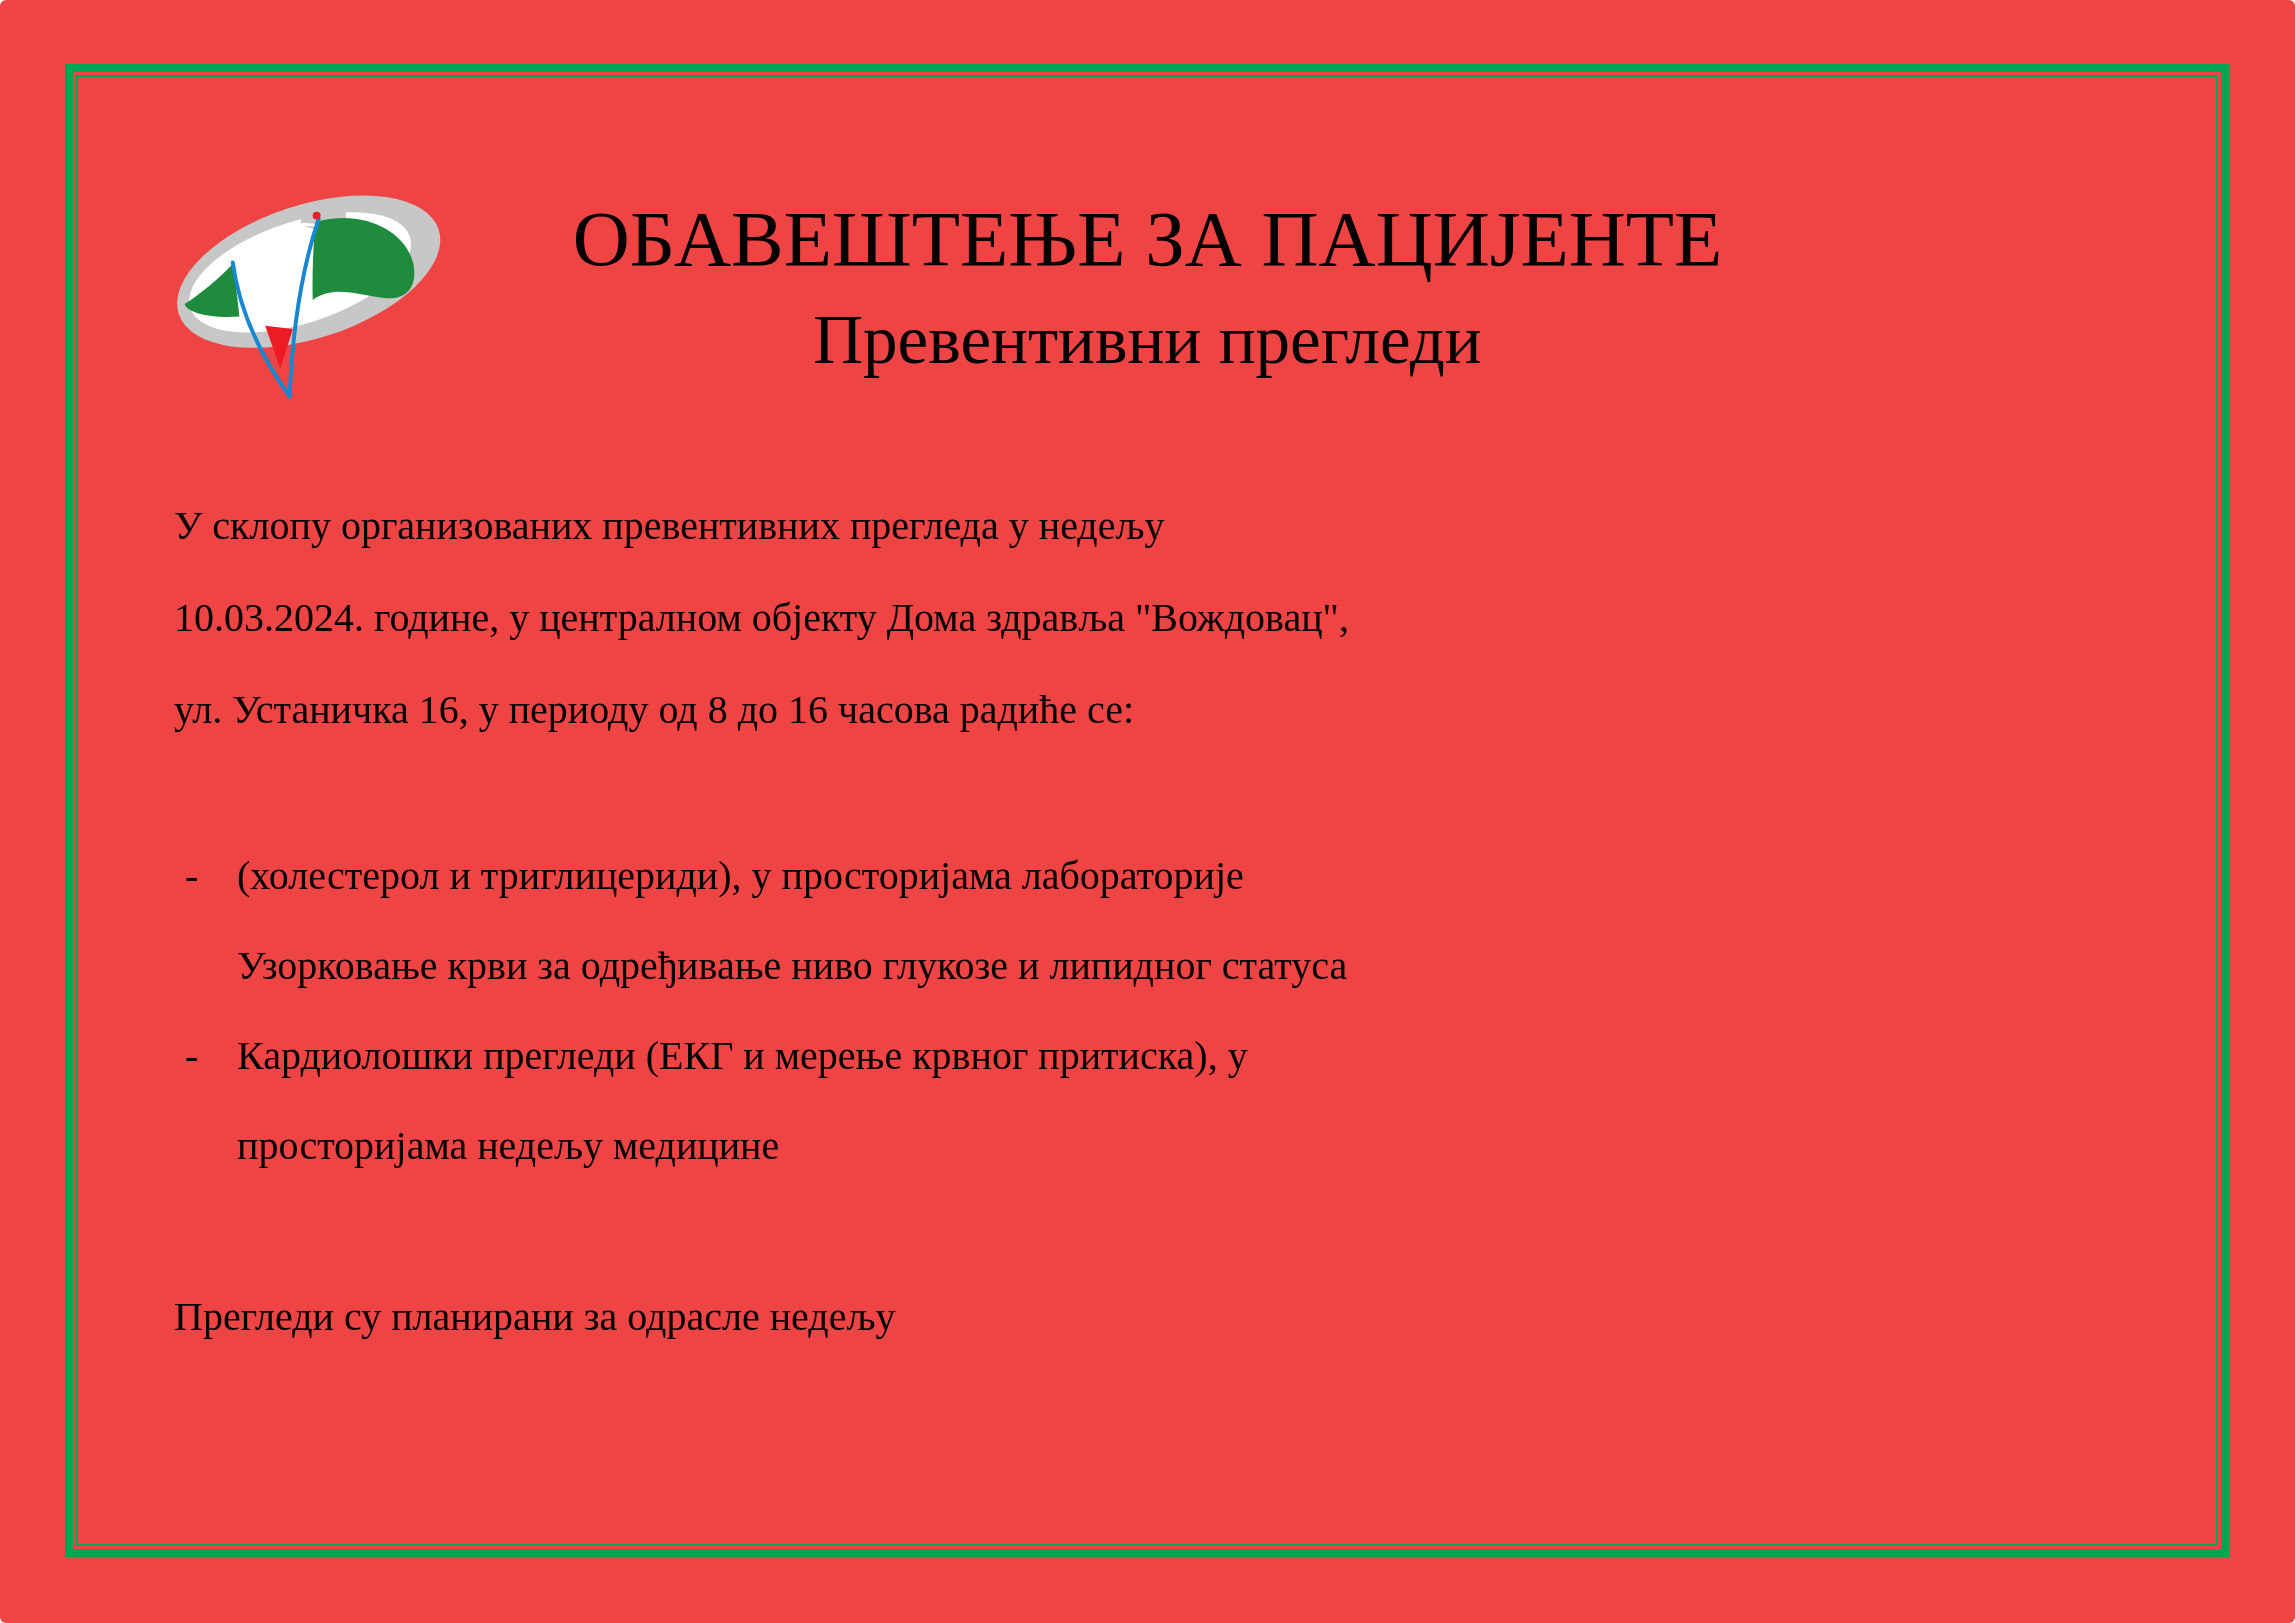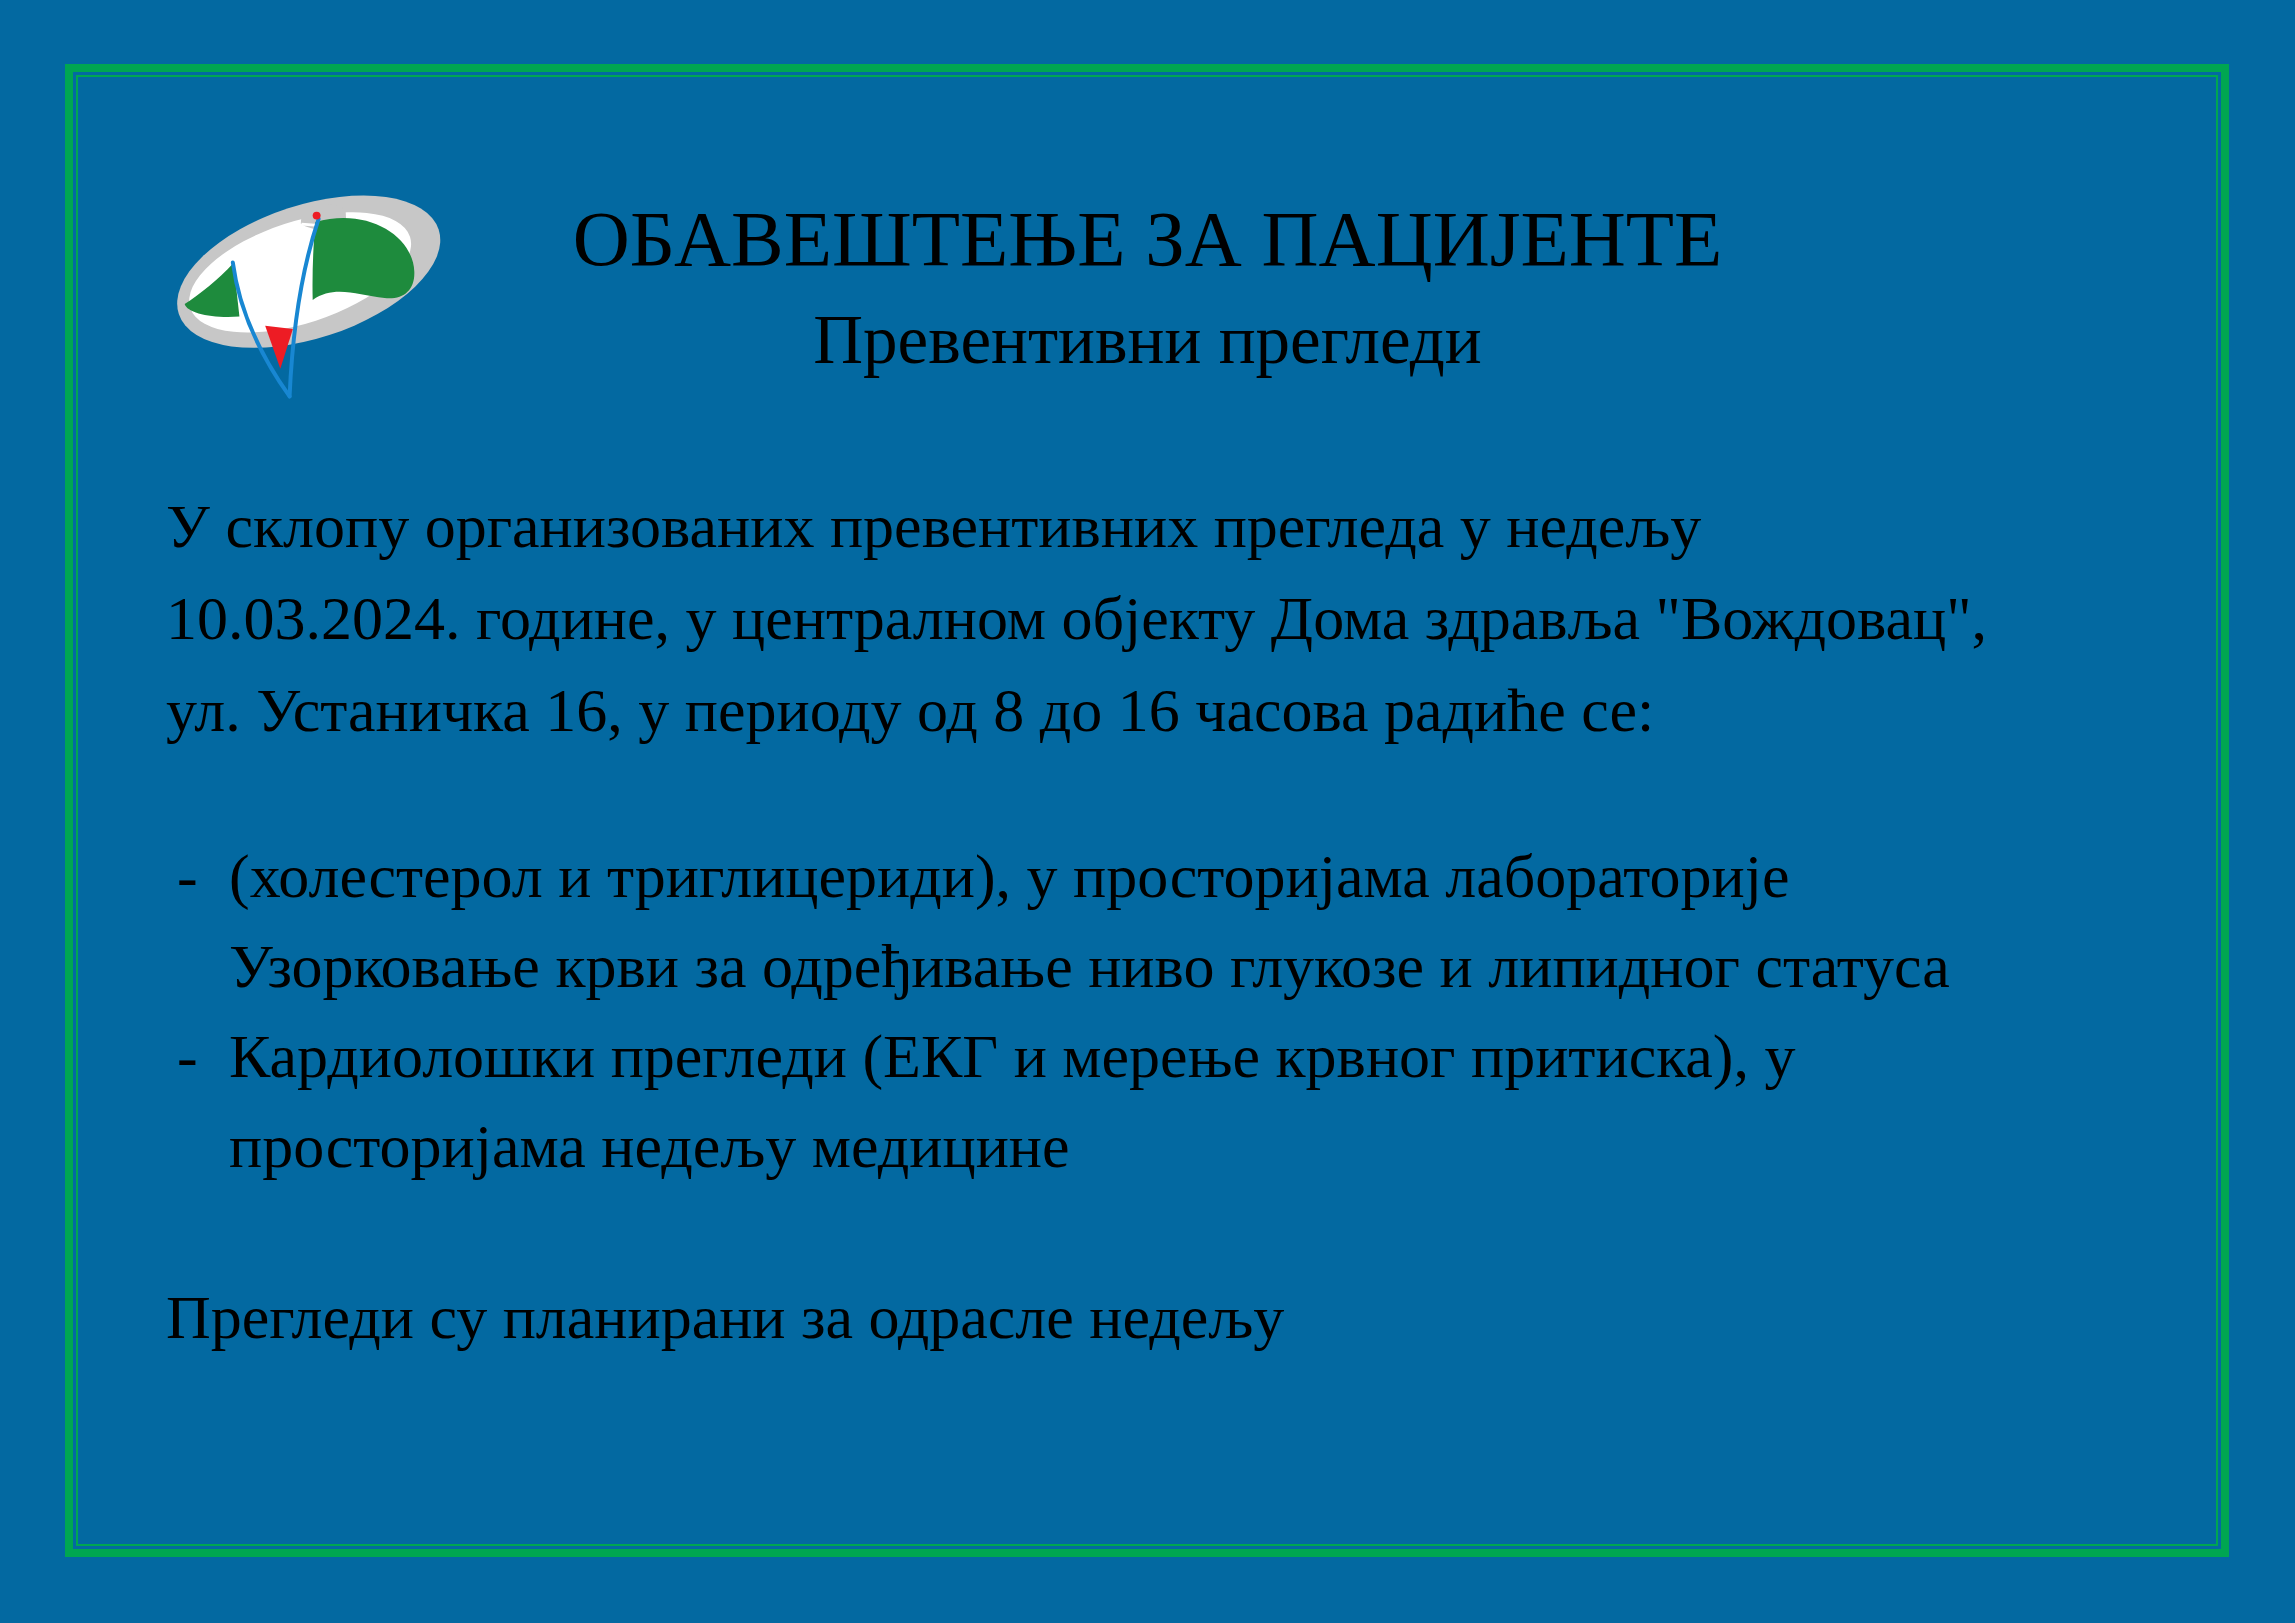--- a/index.html
+++ b/index.html
@@ -1,23 +1,24 @@
 <!DOCTYPE html>
 <html style="font-size:10.5px"><head>
 <meta charset="utf-8">
 <style>
   html, body { margin: 0; padding: 0; background: #ffffff; }
   .page {
     position: relative;
     width: 2295px;
     height: 1623px;
-    background: #0369a1;
+    background: #ef4444;
     color: #000000;
     font-family: "Liberation Serif", "DejaVu Serif", serif;
     overflow: hidden;
+    border-radius: 6px;
   }
   
   .frame {
     position: absolute;
     left: 65px; top: 64px; right: 66px; bottom: 66px;
     border: 8.5px solid #00a651;
   }
   .frame-inner {
     position: absolute;
     inset: 2.6px;
@@ -41,23 +42,23 @@
     white-space: nowrap;
   }
   .subtitle {
     font-size: 69px;
     line-height: 103px;
     white-space: nowrap;
   }
   
   .bodytext {
     position: absolute;
-    left: 166px; top: 480px;
+    left: 174px; top: 480px;
     width: 2015px;
-    font-size: 62px;
+    font-size: 40px;
   }
   .bodytext .line { line-height: 92px; white-space: nowrap; }
   .spacer-a { height: 75px; }
   .spacer-b { height: 80px; }
   .bullet { display: flex; padding-left: 11px; }
   .bullet .dash { flex: 0 0 52px; width: 52px; line-height: 90px; }
   .bullet .btext .line { line-height: 90px; }
   .footer-note { line-height: 92px; white-space: nowrap; }
 </style>
 </head>

